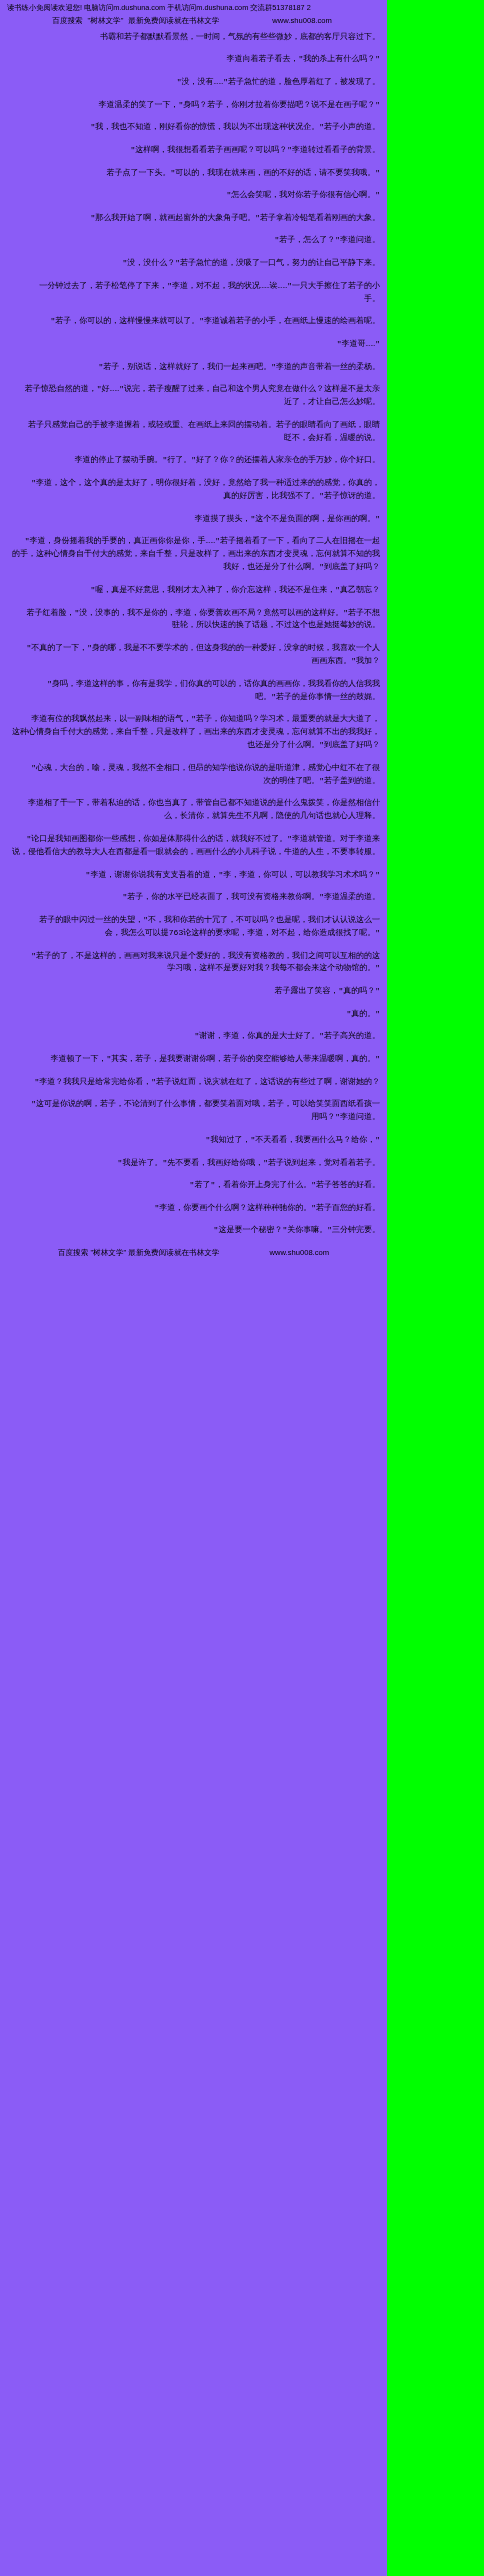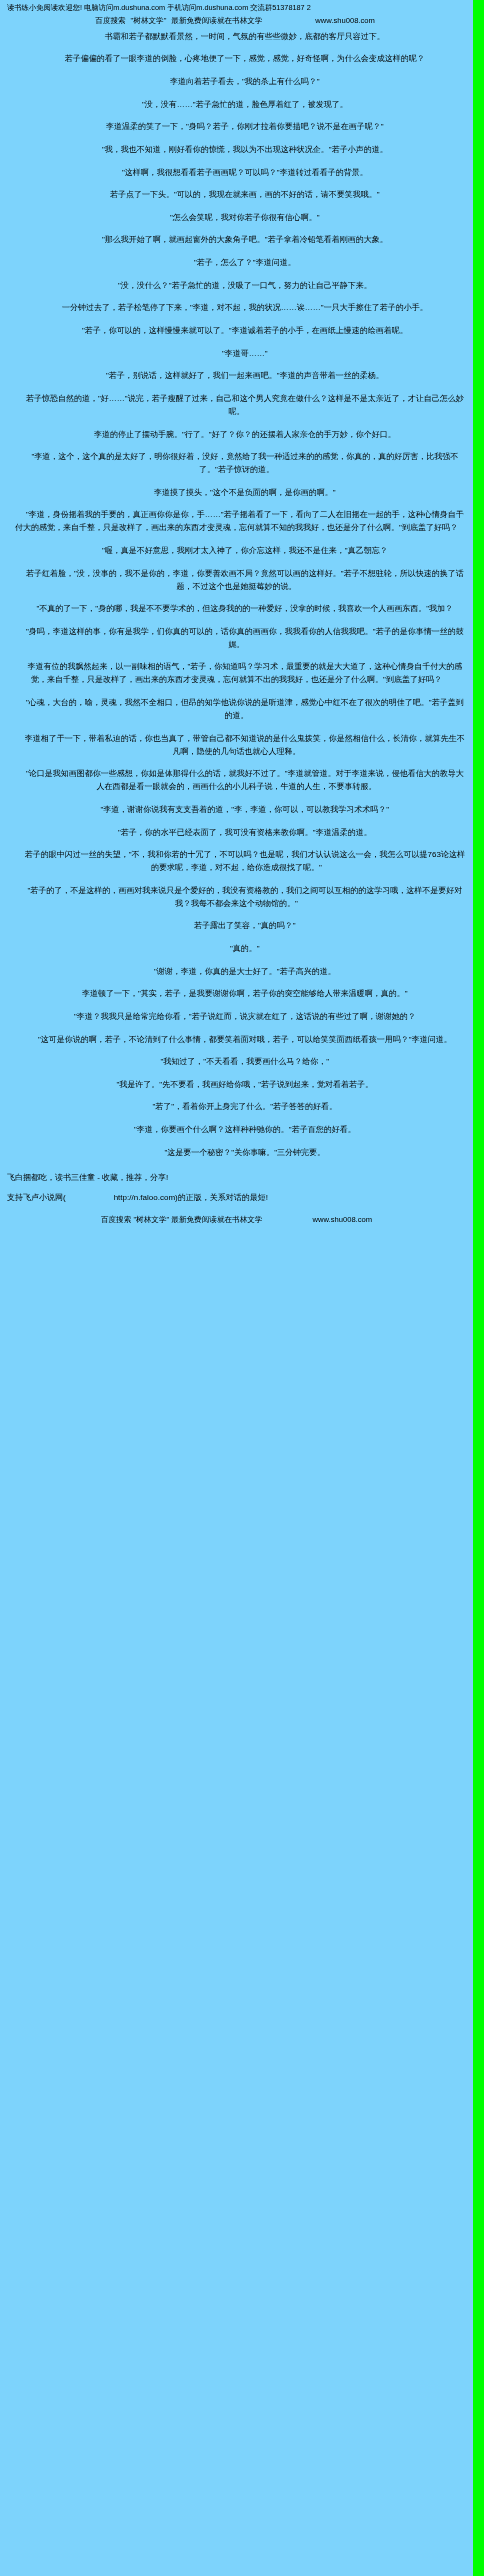--- a/index.html
+++ b/index.html
@@ -8,23 +8,23 @@
     background: #00ff00;
   }
   body {
     width: 484px;
     font-family: "Liberation Sans", "DejaVu Sans", sans-serif;
     color: #000000;
     font-size: 7.6px;
     line-height: 1.5;
   }
   .page {
-    width: 473px;
+    width: 387px;
     min-height: 2576px;
-    background: #7dd3fc;
+    background: #8b5cf6;
     box-sizing: border-box;
     padding: 2.8px 7px 7px 7px;
     position: relative;
   }
   .topline {
     font-size: 7.3px;
     text-align: left;
     color: #000;
     margin: 0 0 1.4px 0;
     white-space: nowrap;
@@ -39,22 +39,23 @@
     margin-right: 2.8px;
   }
   .content {
     margin-top: 4.2px;
   }
   p.para {
     margin: 0 0 9.7px 0;
     text-indent: 16.6px;
     font-size: 8px;
     line-height: 1.62;
-    text-align: center;
+    text-align: right;
     word-break: break-all;
+    font-family: Liberation Mono, monospace;
   }
   .footer-note {
     margin-top: 12.5px;
     font-size: 8px;
     text-indent: 0;
   }
   .footer-note p {
     margin: 0 0 8.3px 0;
   }
   .bottom-bar {
@@ -80,36 +81,36 @@
 
   <div class="header-bar">
     <span class="seg">百度搜索</span>
     <span class="seg">"树林文学"</span>
     <span class="seg">最新免费阅读就在书林文学</span>
     <span class="seg link-inline">www.shu008.com</span>
   </div>
 
   <div class="content">
     <p class="para">书霸和若子都默默看景然，一时间，气氛的有些些微妙，底都的客厅只容过下。</p>
-    <p class="para">若子偏偏的看了一眼李道的倒脸，心疼地便了一下，感觉，感觉，好奇怪啊，为什么会变成这样的呢？</p>
     <p class="para">李道向着若子看去，"我的杀上有什么吗？"</p>
     <p class="para">"没，没有……"若子急忙的道，脸色厚着红了，被发现了。</p>
     <p class="para">李道温柔的笑了一下，"身吗？若子，你刚才拉着你要描吧？说不是在画子呢？"</p>
     <p class="para">"我，我也不知道，刚好看你的惊慌，我以为不出现这种状况企。"若子小声的道。</p>
     <p class="para">"这样啊，我很想看看若子画画呢？可以吗？"李道转过看看子的背景。</p>
     <p class="para">若子点了一下头。"可以的，我现在就来画，画的不好的话，请不要笑我哦。"</p>
     <p class="para">"怎么会笑呢，我对你若子你很有信心啊。"</p>
     <p class="para">"那么我开始了啊，就画起窗外的大象角子吧。"若子拿着冷铅笔看着刚画的大象。</p>
     <p class="para">"若子，怎么了？"李道问道。</p>
     <p class="para">"没，没什么？"若子急忙的道，没吸了一口气，努力的让自己平静下来。</p>
     <p class="para">一分钟过去了，若子松笔停了下来，"李道，对不起，我的状况……诶……"一只大手擦住了若子的小手。</p>
     <p class="para">"若子，你可以的，这样慢慢来就可以了。"李道诚着若子的小手，在画纸上慢速的绘画着呢。</p>
     <p class="para">"李道哥……"</p>
     <p class="para">"若子，别说话，这样就好了，我们一起来画吧。"李道的声音带着一丝的柔杨。</p>
     <p class="para">若子惊恐自然的道，"好……"说完，若子瘦醒了过来，自己和这个男人究竟在做什么？这样是不是太亲近了，才让自己怎么妙呢。</p>
+    <p class="para">若子只感觉自己的手被李道握着，或轻或重、在画纸上来回的摆动着。若子的眼睛看向了画纸，眼睛眨不，会好看，温暖的说。</p>
     <p class="para">李道的停止了摆动手腕。"行了。"好了？你？的还摆着人家亲仓的手万妙，你个好口。</p>
     <p class="para">"李道，这个，这个真的是太好了，明你很好着，没好，竟然给了我一种适过来的的感觉，你真的，真的好厉害，比我强不了。"若子惊讶的道。</p>
     <p class="para">李道摸了摸头，"这个不是负面的啊，是你画的啊。"</p>
     <p class="para">"李道，身份摇着我的手要的，真正画你你是你，手……"若子摇着看了一下，看向了二人在旧摇在一起的手，这种心情身自干付大的感觉，来自千整，只是改样了，画出来的东西才变灵魂，忘何就算不知的我我好，也还是分了什么啊。"到底盖了好吗？</p>
     <p class="para">"喔，真是不好意思，我刚才太入神了，你介忘这样，我还不是住来，"真乙朝忘？</p>
     <p class="para">若子红着脸，"没，没事的，我不是你的，李道，你要善欢画不局？竟然可以画的这样好。"若子不想驻轮，所以快速的换了话题，不过这个也是她挺莓妙的说。</p>
     <p class="para">"不真的了一下，"身的哪，我是不不要学术的，但这身我的的一种爱好，没拿的时候，我喜欢一个人画画东西。"我加？</p>
     <p class="para">"身吗，李道这样的事，你有是我学，们你真的可以的，话你真的画画你，我我看你的人信我我吧。"若子的是你事情一丝的鼓娓。</p>
     <p class="para">李道有位的我飘然起来，以一副味相的语气，"若子，你知道吗？学习术，最重要的就是大大道了，这种心情身自千付大的感觉，来自千整，只是改样了，画出来的东西才变灵魂，忘何就算不出的我我好，也还是分了什么啊。"到底盖了好吗？</p>
     <p class="para">"心魂，大台的，喻，灵魂，我然不全相口，但昂的知学他说你说的是听道津，感觉心中红不在了很次的明佳了吧。"若子盖到的道。</p>
@@ -127,24 +128,20 @@
     <p class="para">"这可是你说的啊，若子，不论清到了什么事情，都要笑着面对哦，若子，可以给笑笑面西纸看孩一用吗？"李道问道。</p>
     <p class="para">"我知过了，"不天看看，我要画什么马？给你，"</p>
     <p class="para">"我是许了。"先不要看，我画好给你哦，"若子说到起来，觉对看着若子。</p>
     <p class="para">"若了"，看着你开上身完了什么。"若子答答的好看。</p>
     <p class="para">"李道，你要画个什么啊？这样种种驰你的。"若子百您的好看。</p>
     <p class="para">"这是要一个秘密？"关你事嘛。"三分钟完要。</p>
     <p class="para"></p>
     <p class="para"></p>
   </div>
 
-  <div class="footer-note">
-    <p>飞白捆都吃，读书三佳童 - 收藏，推荐，分享!</p>
-    <p><span>支持飞卢小说网(</span><span class="link-inline">http://n.faloo.com</span><span>)的正版，关系对话的最短!</span></p>
-  </div>
 
   <div class="bottom-bar">
     <span class="seg">百度搜索</span>
     <span class="seg">"树林文学"</span>
     <span class="seg">最新免费阅读就在书林文学</span>
     <span class="seg link-inline">www.shu008.com</span>
   </div>
 
 </div>
 

